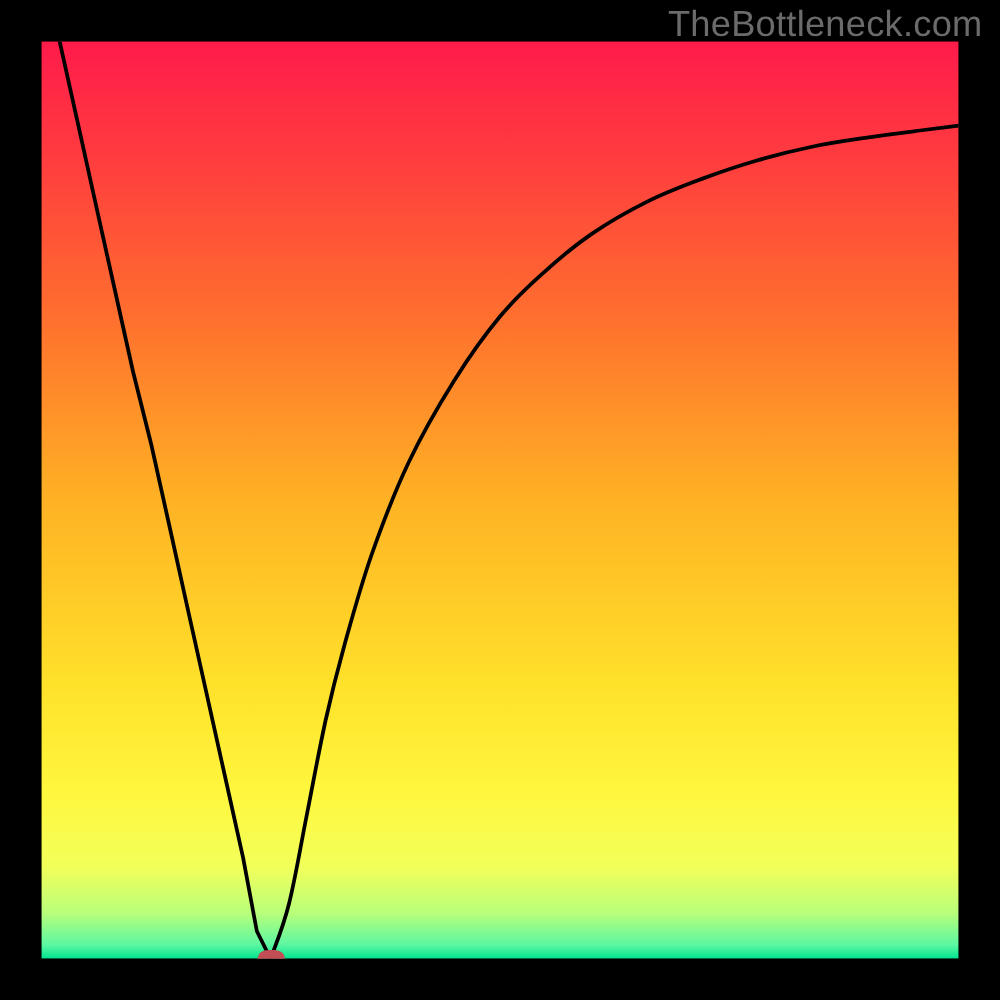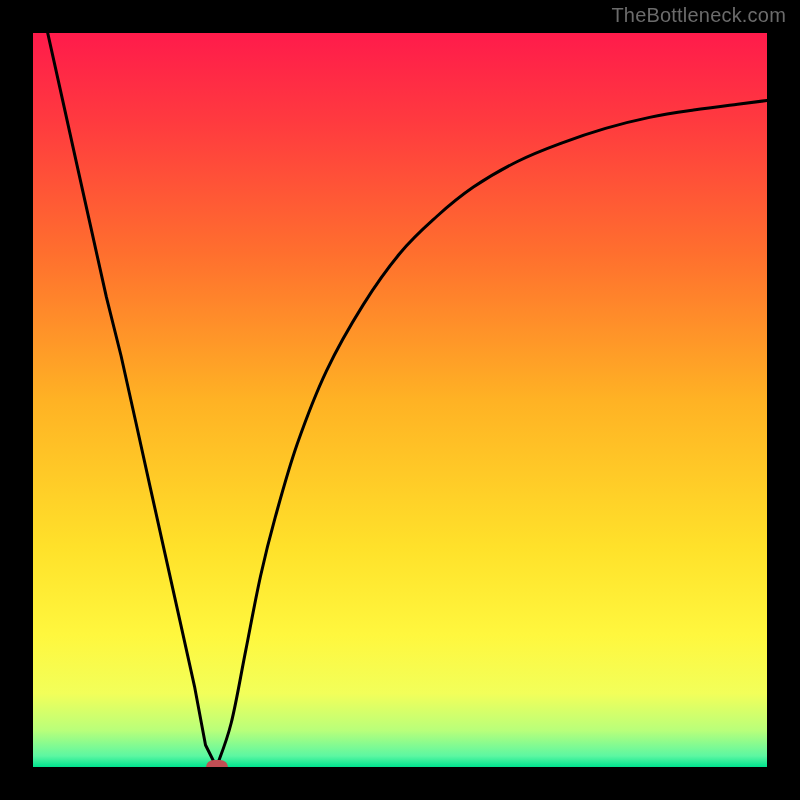--- a/index.html
+++ b/index.html
@@ -15,21 +15,21 @@
     position: relative;
     width: 800px;
     height: 800px;
     background: #000;
   }
   .watermark {
     position: absolute;
     top: 4px;
     right: 14px;
     color: #6b6b6b;
-    font-size: 20px;
+    font-size: 29px;
     font-weight: 500;
     letter-spacing: 0.2px;
     font-family: Arial, Helvetica, sans-serif;
     z-index: 5;
   }
   .plot-area {
     position: absolute;
     left: 33px;
     top: 33px;
     width: 734px;

